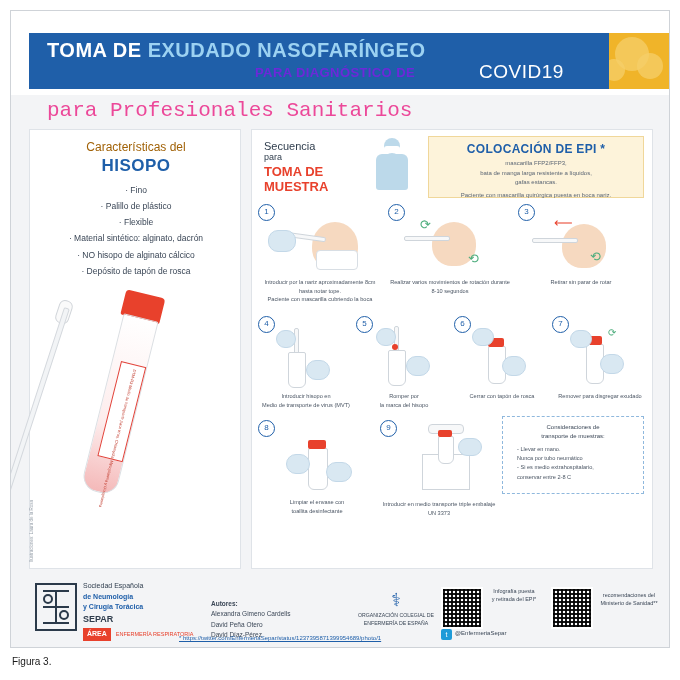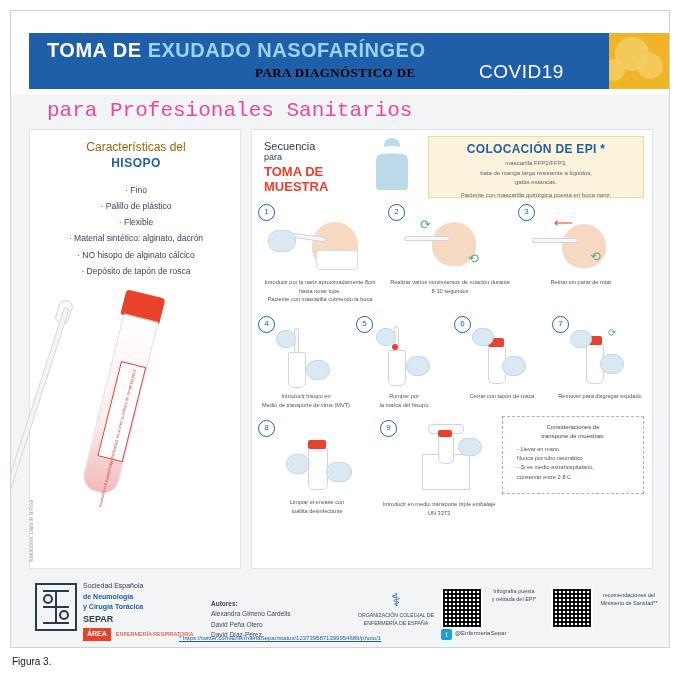--- a/index.html
+++ b/index.html
@@ -30,22 +30,22 @@
   }
   .b1{left:6px;top:4px;width:34px;height:34px;}
   .b2{left:28px;top:20px;width:26px;height:26px;}
   .b3{left:-6px;top:26px;width:22px;height:22px;}
   .hdr-title1{
     position:absolute;left:36px;top:28px;color:#ffffff;font-weight:bold;
     font-size:20px;letter-spacing:.5px;white-space:nowrap;
   }
   .hdr-title1 .blue{color:#9cd2f2;}
   .hdr-title2{
-    position:absolute;left:244px;top:54px;color:#000000;font-weight:bold;
-    font-size:13px;letter-spacing:.4px;white-space:nowrap;font-family:Liberation Serif, serif;
+    position:absolute;left:244px;top:54px;color:#6d28d9;font-weight:bold;
+    font-size:13px;letter-spacing:.4px;white-space:nowrap;
   }
   .hdr-covid{
     position:absolute;left:468px;top:50px;color:#ffffff;font-size:19px;
     letter-spacing:.5px;white-space:nowrap;
   }
   .hdr-sub{
     position:absolute;left:36px;top:88px;color:#ec4899;font-size:21px;
     white-space:nowrap;
     font-family:Liberation Mono, monospace;
   }
@@ -53,21 +53,21 @@
   .left{
     position:absolute;left:18px;top:118px;width:212px;height:440px;
     background:#ffffff;border:1px solid #dfe3e8;box-sizing:border-box;
   }
   .left h2{
     margin:0;position:absolute;left:0;top:10px;width:212px;text-align:center;
     font-size:12px;font-weight:normal;color:#a16207;
   }
   .left h3{
     margin:0;position:absolute;left:0;top:26px;width:212px;text-align:center;
-    font-size:12px;font-weight:bold;color:#1f5fa9;letter-spacing:.5px;
+    font-size:17px;font-weight:bold;color:#1f5fa9;letter-spacing:.5px;
   }
   .left ul{
     position:absolute;left:0;top:52px;width:212px;margin:0;padding:0;list-style:none;
     text-align:center;
   }
   .left li{font-size:8.5px;color:#3a4656;line-height:1.9;}
   .left li::before{content:"· ";}
   
   .tube-wrap{position:absolute;left:0;top:150px;width:212px;height:280px;}
   .swab{

